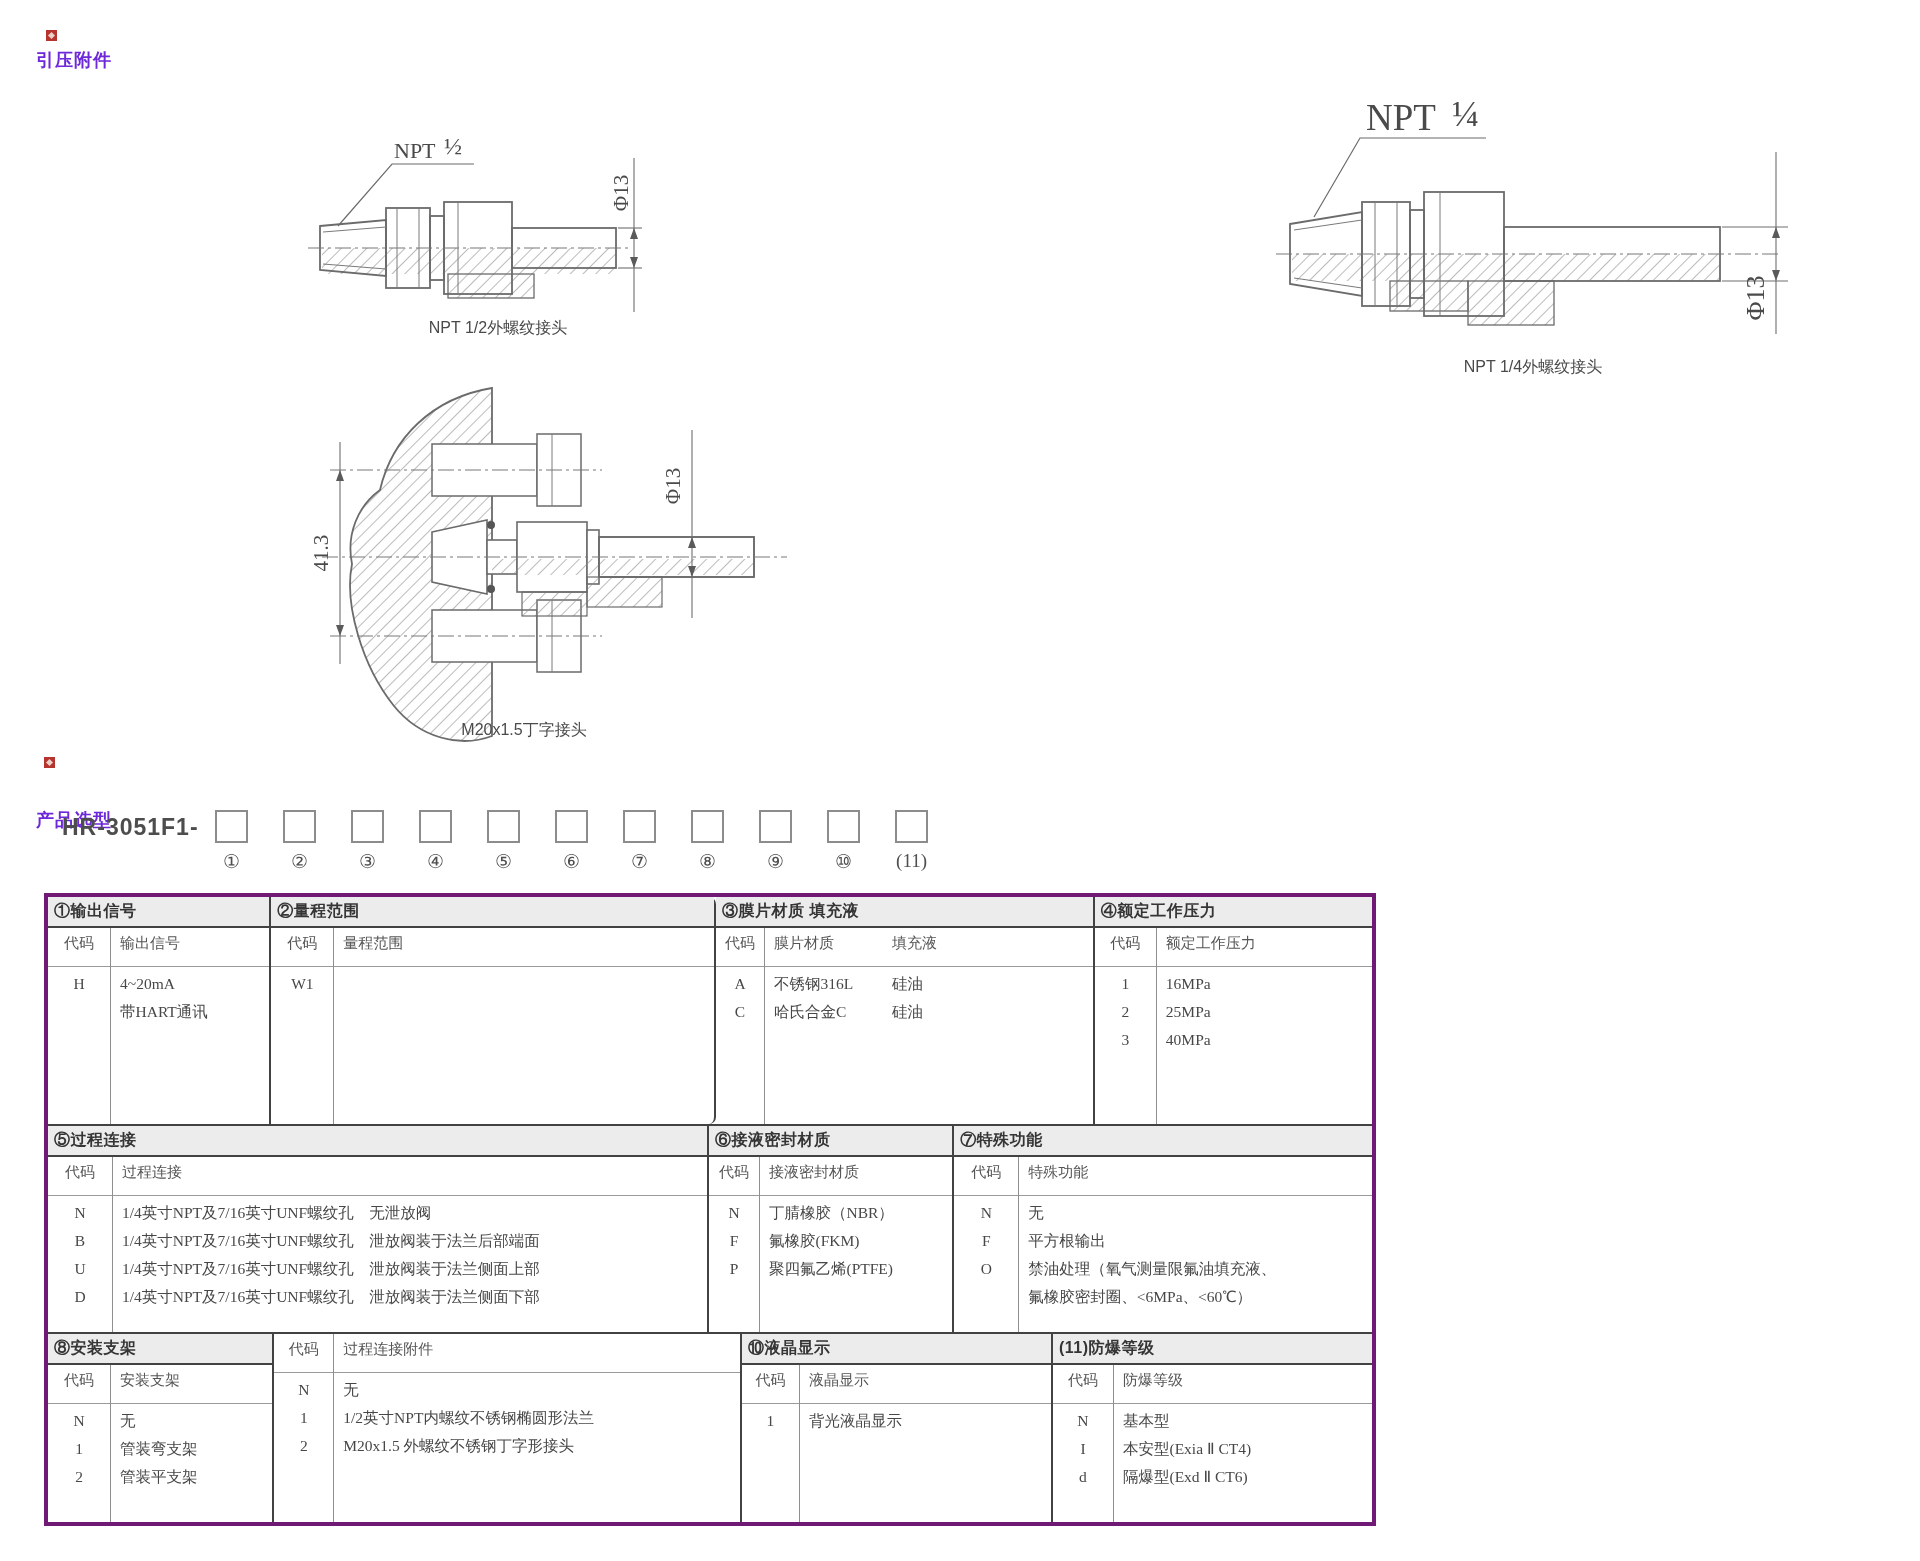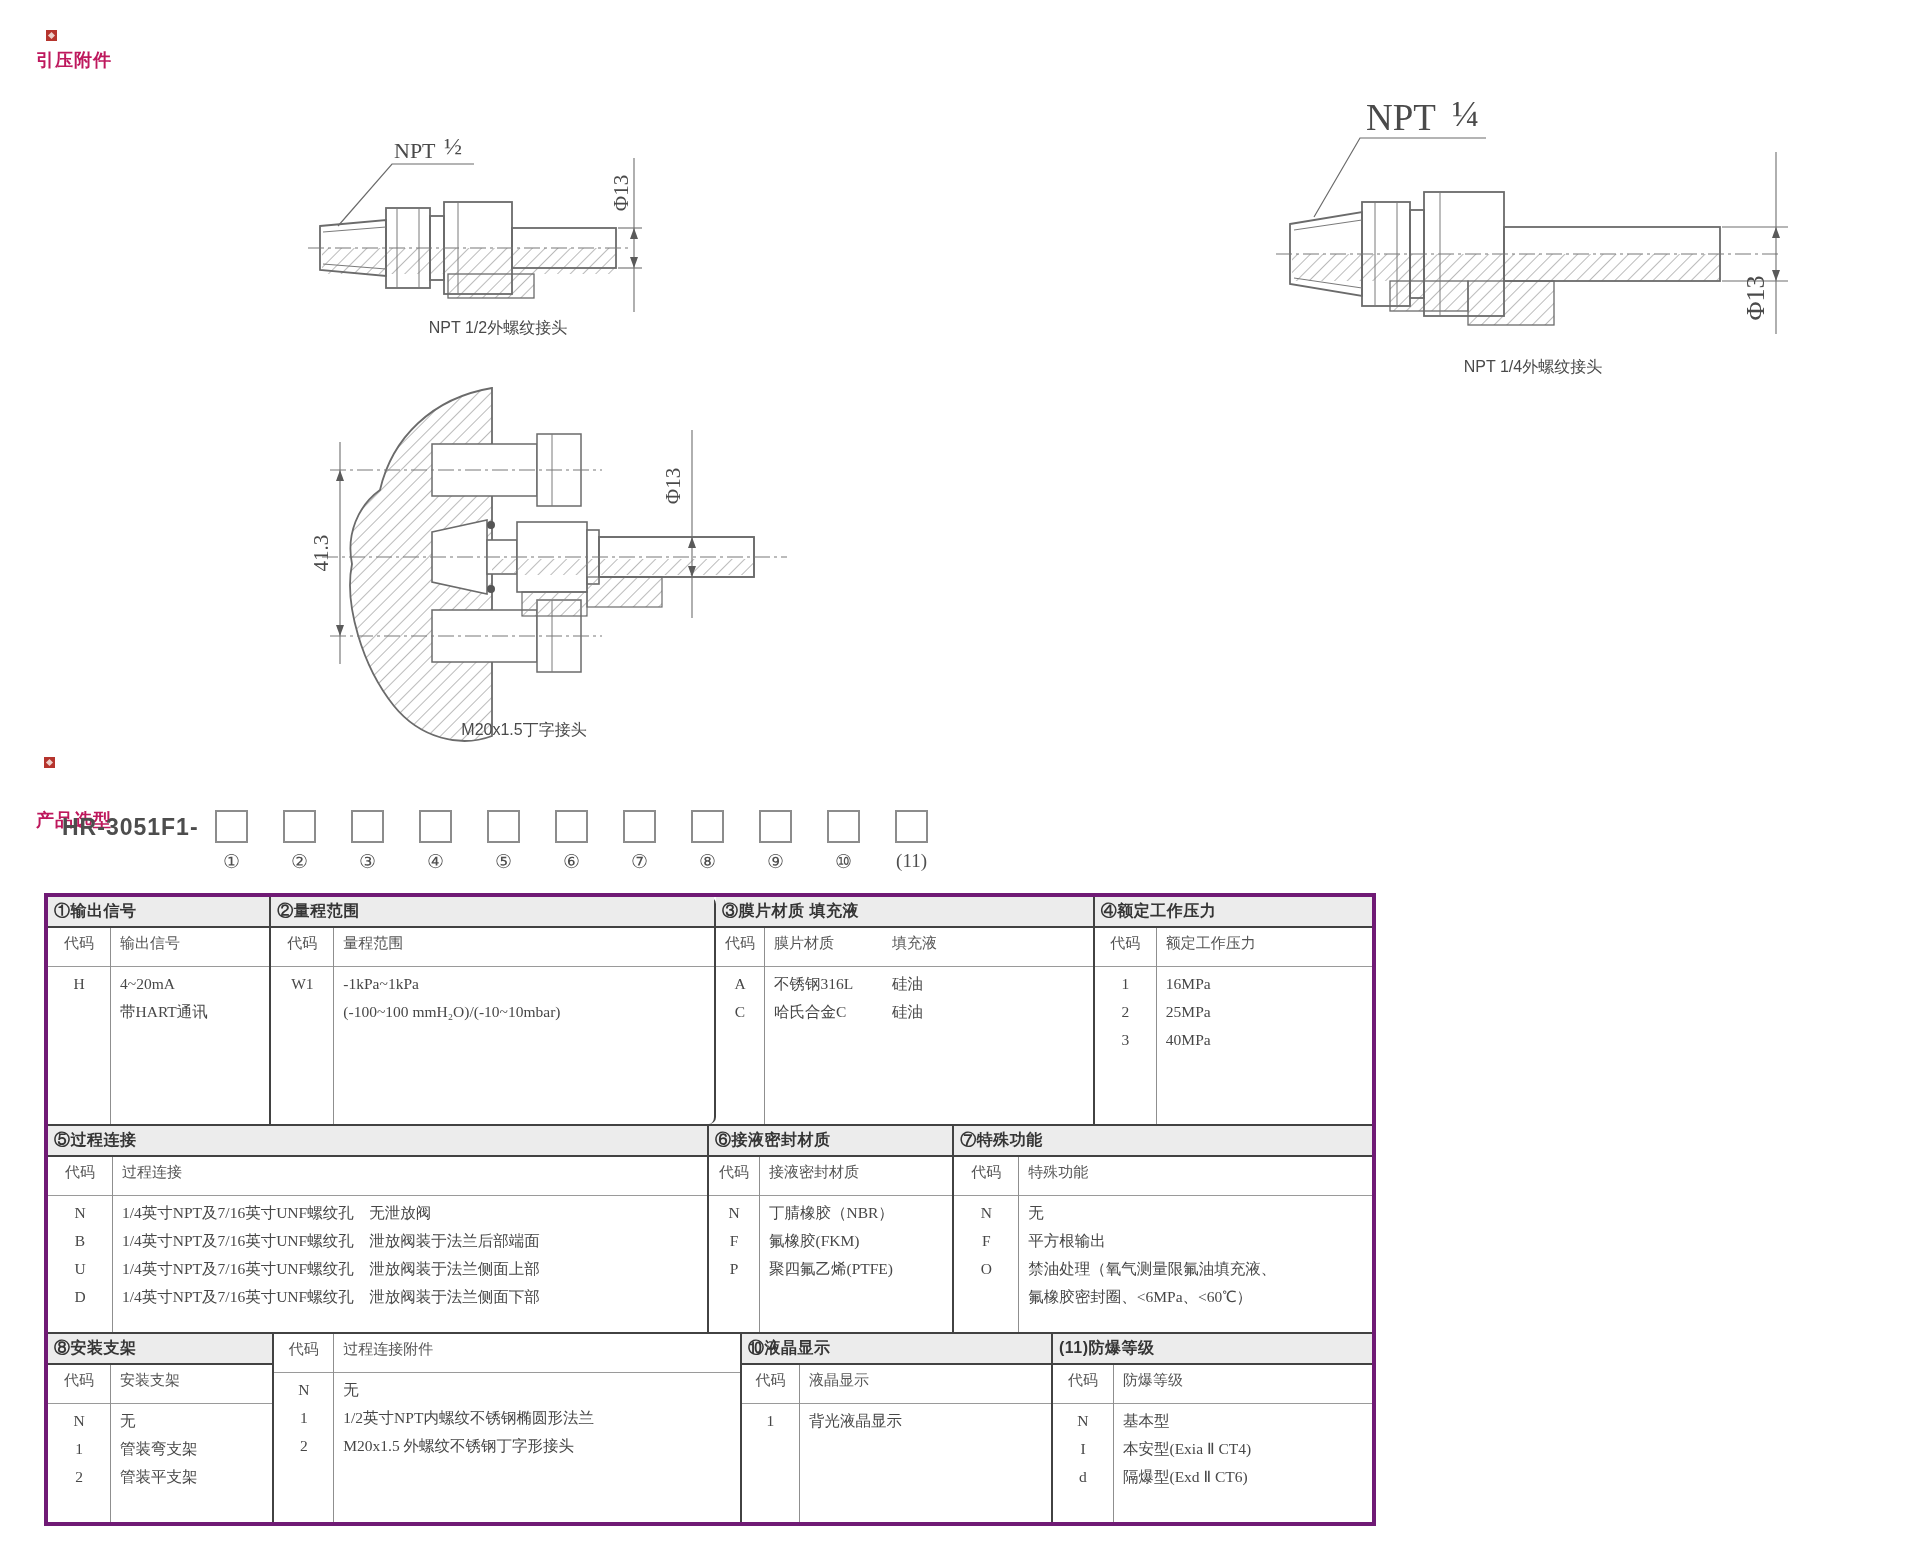--- a/index.html
+++ b/index.html
@@ -3,21 +3,21 @@
 <meta charset="utf-8">
 <style>
   html,body{margin:0;padding:0;}
   body{
     width:1920px;height:1561px;background:#ffffff;position:relative;
     font-family:"Liberation Sans", sans-serif;color:#3d3d3d;overflow:hidden;
   }
   
   .bullet{position:absolute;width:11px;height:11px;background:#b5342d;}
   .bullet::after{content:"";position:absolute;left:3px;top:3px;width:5px;height:5px;background:#eccfc9;transform:rotate(45deg);}
-  .h-title{position:absolute;font-size:18px;font-weight:bold;color:#be185d;letter-spacing:1px;}
+  .h-title{position:absolute;font-size:18px;font-weight:bold;color:#6d28d9;letter-spacing:1px;}
   
   .caption{position:absolute;width:220px;text-align:center;font-size:16px;color:#4a4a4a;}
   
   .model-row{position:absolute;left:62px;top:810px;display:flex;align-items:flex-start;}
   .model-prefix{font-size:23px;font-weight:bold;color:#4d4d4d;line-height:34px;margin-right:16px;letter-spacing:1px;}
   .pos-list{display:flex;column-gap:34px;}
   .pos-item{width:34px;}
   .pos-box{width:29px;height:29px;border:2px solid #8c8c8c;background:#fff;}
   .pos-label{margin-top:7px;width:34px;text-align:center;font-family:"Liberation Serif", serif;font-size:19px;color:#4f4f4f;}
   
@@ -279,22 +279,20 @@
       <div class="sec-h"><span>②</span><span>量程范围</span></div>
       <div class="sec-body">
         <div class="divider"></div>
         <div class="colhead">
             <span class="code-w">代码</span>
             <span class="desc-pad">量程范围</span>
           </div>
         <div class="rows">
           <div class="trow">
               <span class="t-code">W1</span>
-              <span class="t-desc">-1kPa~1kPa
-(-100~100 mmH₂O)/(-10~10mbar)</span>
             </div>
         </div>
       </div>
     </div>
     <div class="sec bR" style="width:380px;--cw:48px;">
       <div class="sec-h"><span>③</span><span>膜片材质  填充液</span></div>
       <div class="sec-body">
         <div class="divider"></div>
         <div class="colhead">
             <span class="code-w">代码</span>

